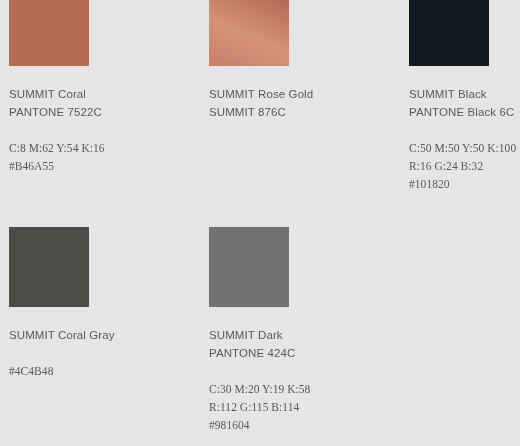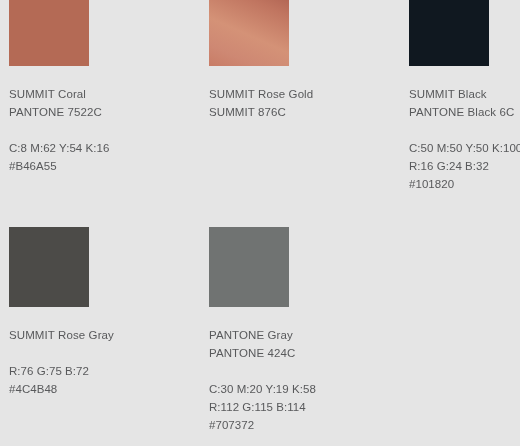--- a/index.html
+++ b/index.html
@@ -57,20 +57,21 @@
     margin: 0;
   }
   .chip-values-block {
     margin-top: 18px;
   }
   .chip-line {
     display: block;
   }
   .chip-values-block .chip-line {
     letter-spacing: 0.05px;
+    font-family: Liberation Serif, serif;
   }
 </style>
 </head>
 <body>
 
 <div id="palette-sheet">
 
   <div class="swatch-cell col-0 row-0">
     <div class="chip" style="background: rgb(180, 106, 85);"></div>
     <div class="chip-text">
@@ -108,37 +109,36 @@
         <span class="chip-line">R:16 G:24 B:32</span>
         <span class="chip-line">#101820</span>
       </div>
     </div>
   </div>
 
   <div class="swatch-cell col-0 row-1">
     <div class="chip" style="background: rgb(76, 75, 72);"></div>
     <div class="chip-text">
       <div class="chip-name-block">
-        <span class="chip-line">SUMMIT Rose Gray</span>
+        <span class="chip-line">SUMMIT Coral Gray</span>
       </div>
       <div class="chip-values-block">
-        <span class="chip-line">R:76 G:75 B:72</span>
         <span class="chip-line">#4C4B48</span>
       </div>
     </div>
   </div>
 
   <div class="swatch-cell col-1 row-1">
     <div class="chip" style="background: rgb(112, 115, 114);"></div>
     <div class="chip-text">
       <div class="chip-name-block">
-        <span class="chip-line">PANTONE Gray</span>
+        <span class="chip-line">SUMMIT Dark</span>
         <span class="chip-line">PANTONE 424C</span>
       </div>
       <div class="chip-values-block">
         <span class="chip-line">C:30 M:20 Y:19 K:58</span>
         <span class="chip-line">R:112 G:115 B:114</span>
-        <span class="chip-line">#707372</span>
+        <span class="chip-line">#981604</span>
       </div>
     </div>
   </div>
 
 </div>
 
 </body></html>

